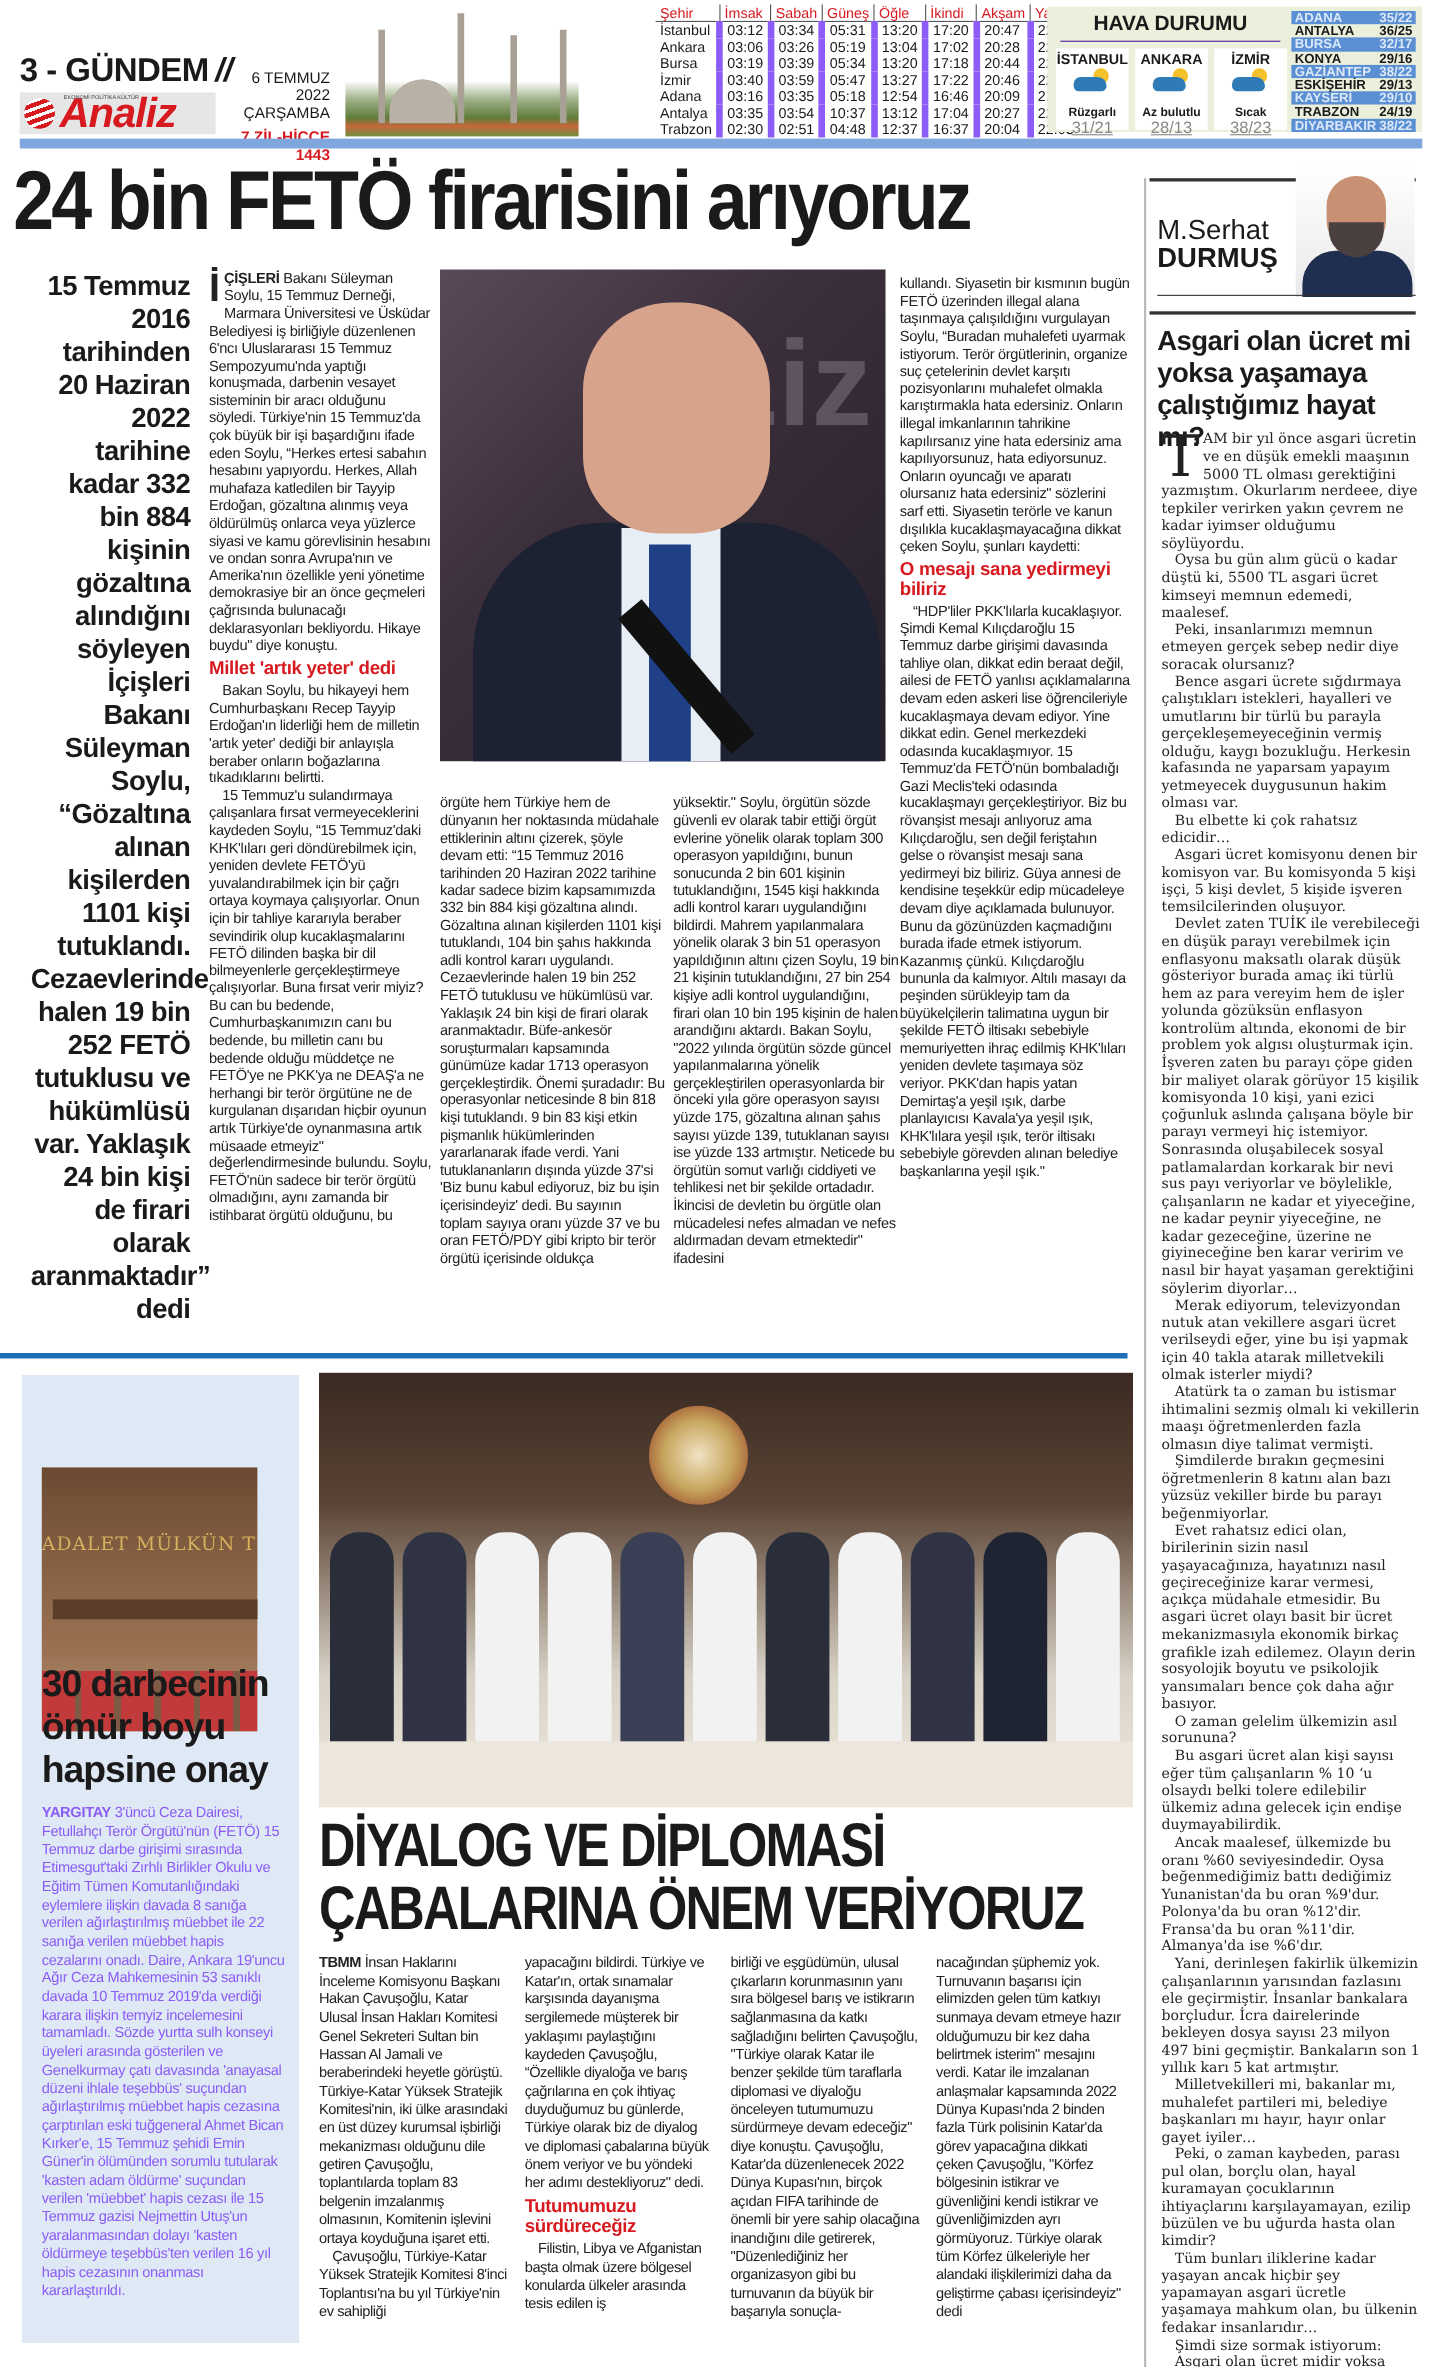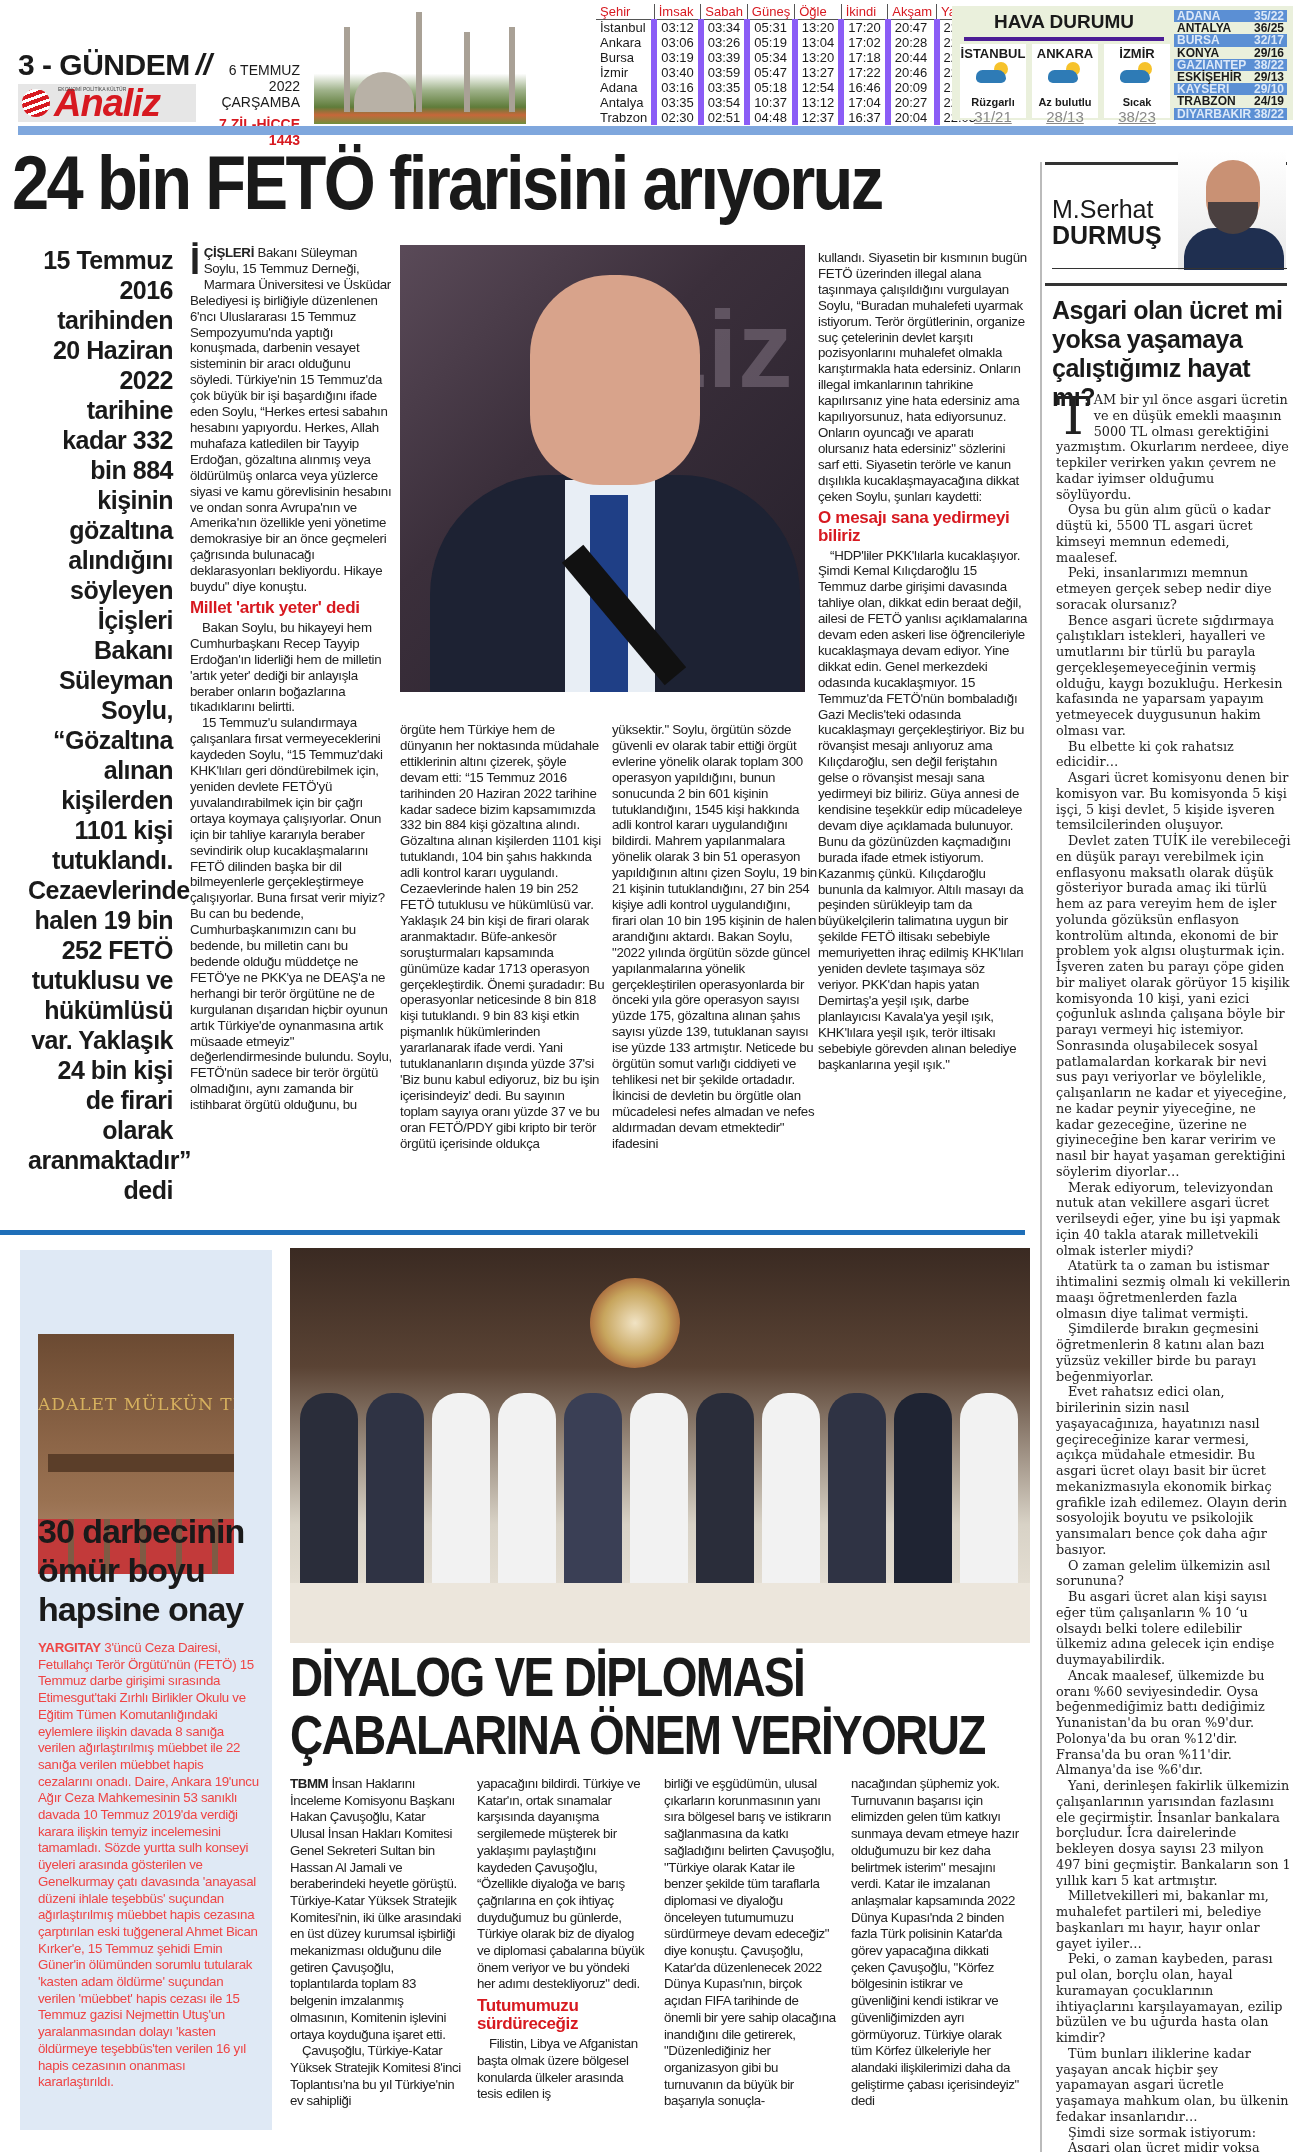--- a/index.html
+++ b/index.html
@@ -17,21 +17,21 @@
 #date-box{left:200px;top:62px;width:100px;text-align:right;font-size:14px;line-height:16px}
 #date-box .hijri{color:#d71920;margin-top:6px;font-weight:bold}
 #mosque{left:314px;top:12px;width:212px;height:112px;background:linear-gradient(#fff 0%,#fff 55%,#9fb28a 70%,#5f7c3a 85%,#c7673a 92%,#6f8f3d 100%)}
 #mosque .dome{position:absolute;left:40px;top:60px;width:60px;height:40px;border-radius:30px 30px 0 0;background:#b8b1a6}
 #mosque .minaret{position:absolute;width:6px;background:#a9a196;bottom:12px}
 #prayer-table{left:596px;top:4px;border-collapse:collapse;font-size:13px;line-height:15px}
 #prayer-table th{color:#d71920;font-weight:normal;text-align:left;padding:0 4px;border-bottom:1px solid #555;border-left:1px solid #555}
 #prayer-table td{padding:0 4px;border-left:6px solid #8b5cf6}
 #prayer-table th:first-child,#prayer-table td:first-child{border-left:none}
 #weather{left:952px;top:6px;width:341px;height:114px;background:#eaf0dc}
-#weather .title{position:absolute;left:12px;top:5px;width:200px;text-align:center;font-size:19px;font-weight:900;border-bottom:4px solid #4c1d95;padding-bottom:4px}
+#weather .title{position:absolute;left:12px;top:5px;width:200px;text-align:center;font-size:19px;font-weight:900;border-bottom:1px solid #4c1d95;padding-bottom:4px}
 .city-card{position:absolute;top:38px;width:66px;height:74px;background:#fff;text-align:center}
 .city-card .cname{font-size:13px;font-weight:bold;margin-top:2px}
 .city-card .cloud{width:34px;height:18px;margin:5px auto 2px;position:relative}
 .city-card .cloud::before{content:"";position:absolute;right:2px;top:-4px;width:14px;height:14px;border-radius:50%;background:#f6c22b}
 .city-card .cloud::after{content:"";position:absolute;left:0;top:4px;width:30px;height:13px;border-radius:8px 10px 6px 6px;background:#2e7bb6}
 .city-card .cond{font-size:11px;font-weight:bold;line-height:11px;height:22px;display:flex;align-items:flex-end;justify-content:center}
 .city-card .temp{font-size:15px;color:#888;text-decoration:underline}
 #weather-list{position:absolute;left:222px;top:4px;width:113px;font-size:12px;font-weight:bold;line-height:12.2px}
 #weather-list .row{display:flex;justify-content:space-between;padding:0 3px}
 #weather-list .row.hl{background:#5b8fd4;color:#dbe8f8}
@@ -72,21 +72,21 @@
 #column-body{left:1056px;top:392px;width:235px;font-size:12.8px;line-height:15.75px;color:#222}
 #column-body p{text-indent:12px}
 #column-body .dropcap{float:left;font-size:52px;line-height:44px;margin-right:3px;margin-top:2px}
 
 #yargitay-box{left:20px;top:1250px;width:252px;height:880px;background:#dfe9f5}
 #court-photo{left:38px;top:1334px;width:196px;height:240px;background:linear-gradient(#6b4a32 0%,#8c6547 45%,#9a7252 70%,#b7917a 100%);overflow:hidden}
 #court-photo .banner{position:absolute;left:0;top:60px;width:100%;text-align:center;color:#d7b15e;font-size:17px;font-family:"DejaVu Serif",serif;letter-spacing:1px;white-space:nowrap}
 #court-photo .seats{position:absolute;left:0;bottom:0;width:100%;height:55px;background:repeating-linear-gradient(90deg,#c23a3a 0 30px,#7e5b44 30px 36px)}
 #court-photo .desk{position:absolute;left:10px;top:120px;width:200px;height:18px;background:#5b3e29}
 #yargitay-headline{left:38px;top:1512px;width:230px;font-size:34px;line-height:39px;font-weight:bold;letter-spacing:-1px}
-#yargitay-body{left:38px;top:1640px;width:222px;font-size:13.3px;line-height:16.7px;letter-spacing:-0.3px;color:#ef4444}
+#yargitay-body{left:38px;top:1640px;width:222px;font-size:13.3px;line-height:16.7px;letter-spacing:-0.3px;color:#8b5cf6}
 
 #photo-katar{left:290px;top:1248px;width:740px;height:395px;background:linear-gradient(#3a2a22 0%,#5a4334 30%,#d8d2c6 70%,#efe9df 100%);overflow:hidden}
 #photo-katar .person{position:absolute;bottom:50px;width:58px;height:200px;border-radius:26px 26px 0 0}
 #photo-katar .table{position:absolute;left:0;bottom:0;width:100%;height:60px;background:#ece6dc}
 #photo-katar .emblem{position:absolute;left:300px;top:30px;width:90px;height:90px;border-radius:50%;background:radial-gradient(#f1e3c4 0%,#c7a55d 50%,#8a2a1a 100%)}
 #dialog-headline{left:290px;top:1648px;width:760px;font-size:56px;line-height:58px;font-weight:900;letter-spacing:-2px;transform:scaleX(0.82);transform-origin:left;white-space:nowrap}
 .dcol{top:1776px;width:172px;font-size:13.3px;line-height:16.7px;letter-spacing:-0.4px;color:#222}
 #dcol1{left:290px}
 #dcol2{left:477px}
 #dcol3{left:664px}

